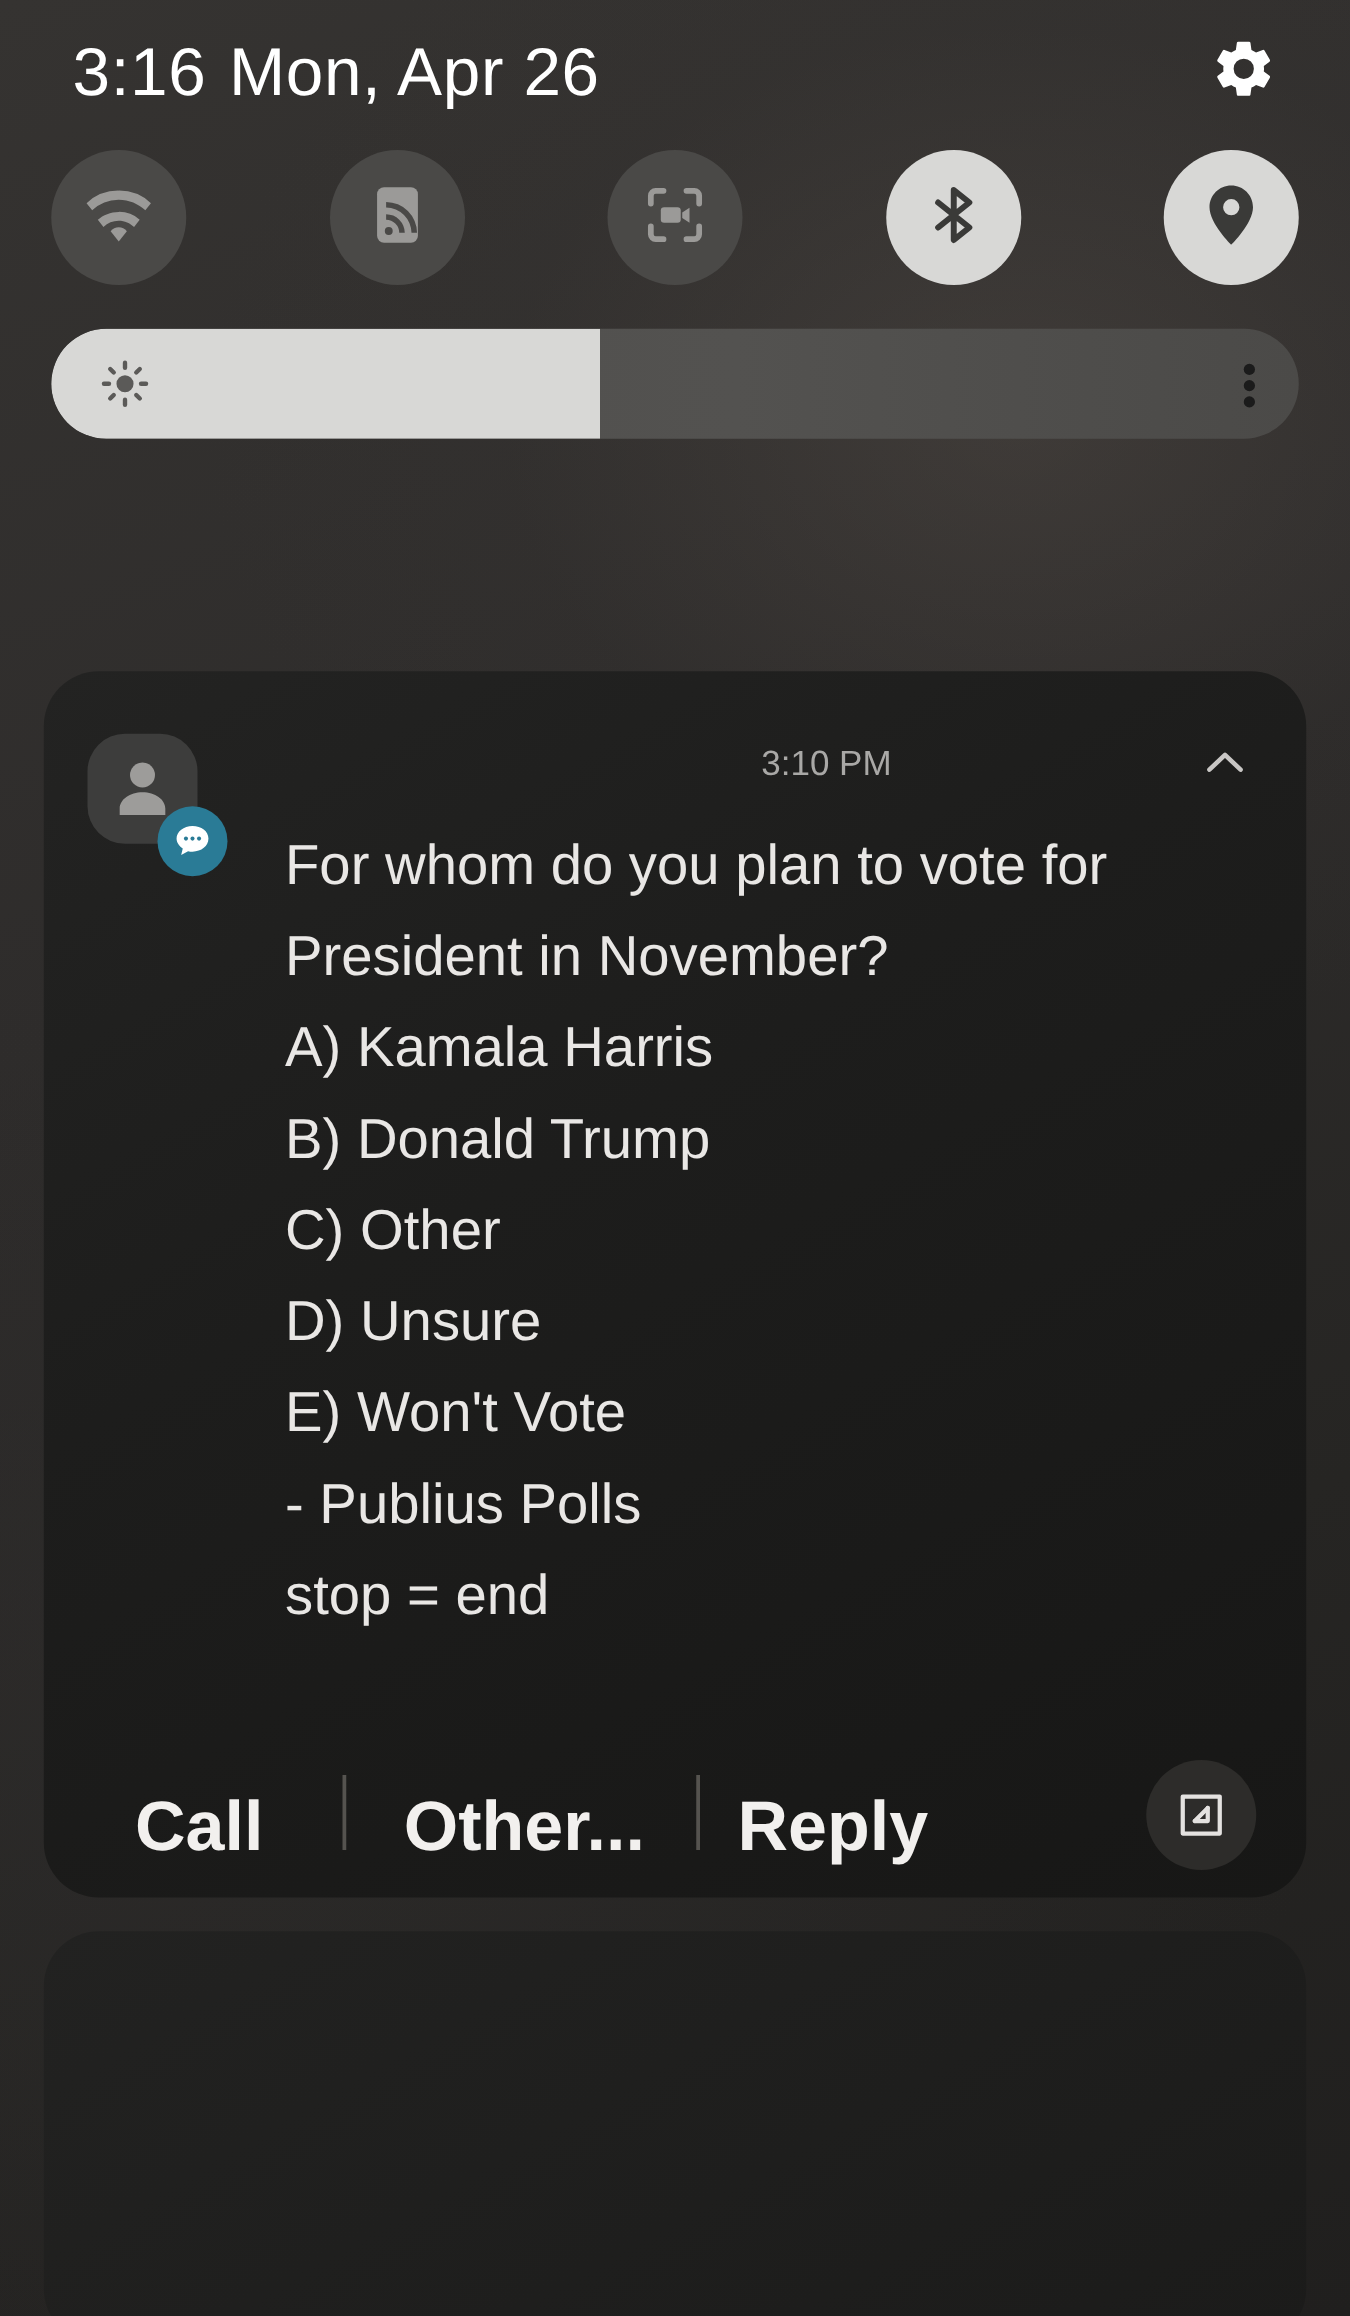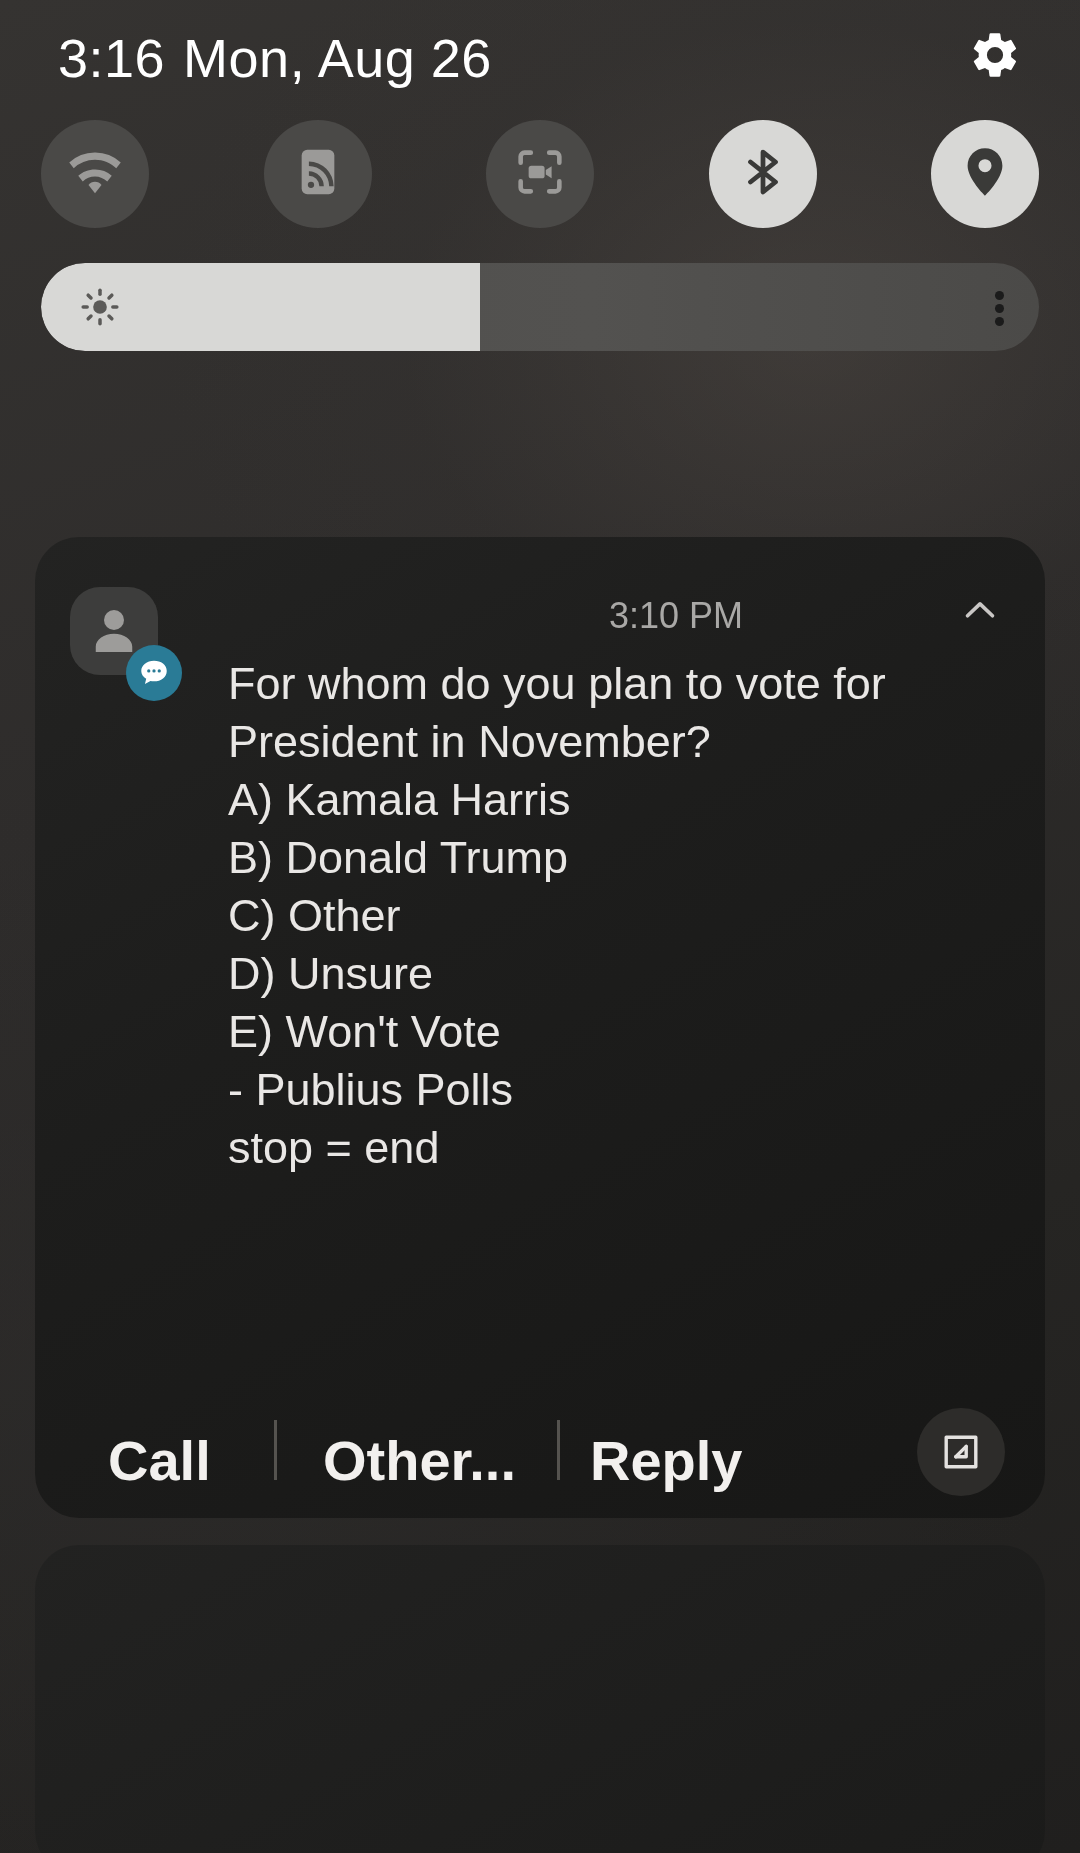--- a/index.html
+++ b/index.html
@@ -104,29 +104,29 @@
     width:56px; height:56px; border-radius:28px;
     background:#2a7b96;
     display:flex; align-items:center; justify-content:center;
   }
   .sender {
     position:absolute; left:193px; top:50px;
     font-size:45px; font-weight:bold; color:#f2f0ee; white-space:nowrap;
   }
   .timestamp {
     position:absolute; left:574px; top:58px;
-    font-size:36px; color:#a9a8a6; white-space:nowrap;text-align:center;
+    font-size:28px; color:#a9a8a6; white-space:nowrap;text-align:center;
   }
   .collapse-chevron {
     position:absolute; right:42px; top:50px;
     width:46px; height:46px; cursor:pointer;
   }
   .msg {
     position:absolute; left:193px; top:118px; width:790px;
-    font-size:45px; line-height:58px; color:#e9e7e5;
+    font-size:45px; line-height:73px; color:#e9e7e5;
     white-space:pre-wrap; word-wrap:break-word;
   }
   .actions {
     position:absolute; left:0; bottom:0; width:1010px; height:130px;
     display:flex; align-items:center;
   }
   .action-btn {
     font-size:56px; font-weight:bold; color:#f2f0ee;
     cursor:pointer; text-align:center; white-space:nowrap;
   }
@@ -151,21 +151,21 @@
     position:absolute; left:35px; top:1545px;
     width:1010px; height:330px; border-radius:44px;
     background:linear-gradient(150deg,#222221 0%, #1b1b1a 100%);
   }
 </style>
 </head>
 <body>
 
 <div class="statusbar">
   <div class="clock-date">
-    <span>3:16</span><span class="sep"></span><span>Mon, Aug 26</span>
+    <span>3:16</span><span class="sep"></span><span>Mon, Apr 26</span>
   </div>
   <div class="settings-gear">
     <svg viewBox="0 0 24 24" width="54" height="54" fill="#ffffff">
       <path d="M19.14 12.94a7.07 7.07 0 000-1.88l2.03-1.58a.5.5 0 00.12-.64l-1.92-3.32a.5.5 0 00-.61-.22l-2.39.96a7.03 7.03 0 00-1.63-.94l-.36-2.54a.5.5 0 00-.5-.42h-3.84a.5.5 0 00-.49.42l-.36 2.54c-.59.24-1.13.56-1.63.94l-2.39-.96a.5.5 0 00-.61.22L2.64 8.84a.5.5 0 00.12.64l2.03 1.58a7.07 7.07 0 000 1.88l-2.03 1.58a.5.5 0 00-.12.64l1.92 3.32c.12.22.38.3.61.22l2.39-.96c.5.38 1.04.7 1.63.94l.36 2.54c.04.24.25.42.49.42h3.84c.25 0 .46-.18.5-.42l.36-2.54c.59-.24 1.13-.56 1.63-.94l2.39.96c.23.08.49 0 .61-.22l1.92-3.32a.5.5 0 00-.12-.64l-2.03-1.58zM12 15.6A3.6 3.6 0 1112 8.4a3.6 3.6 0 010 7.2z"></path>
     </svg>
   </div>
 </div>
 
 <div class="qs-row">
   <div class="qs-lead"></div>

